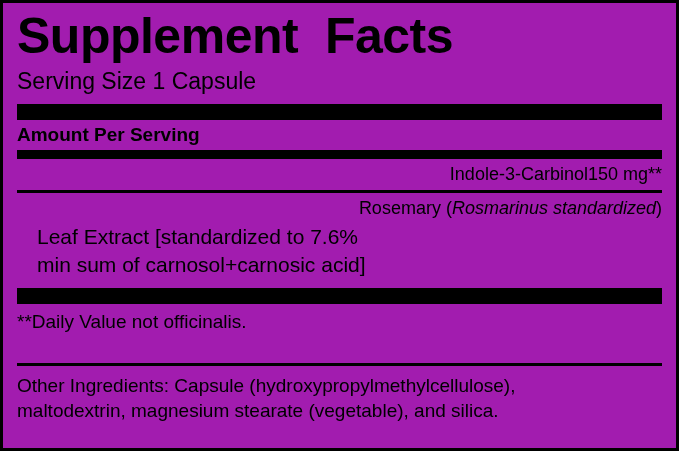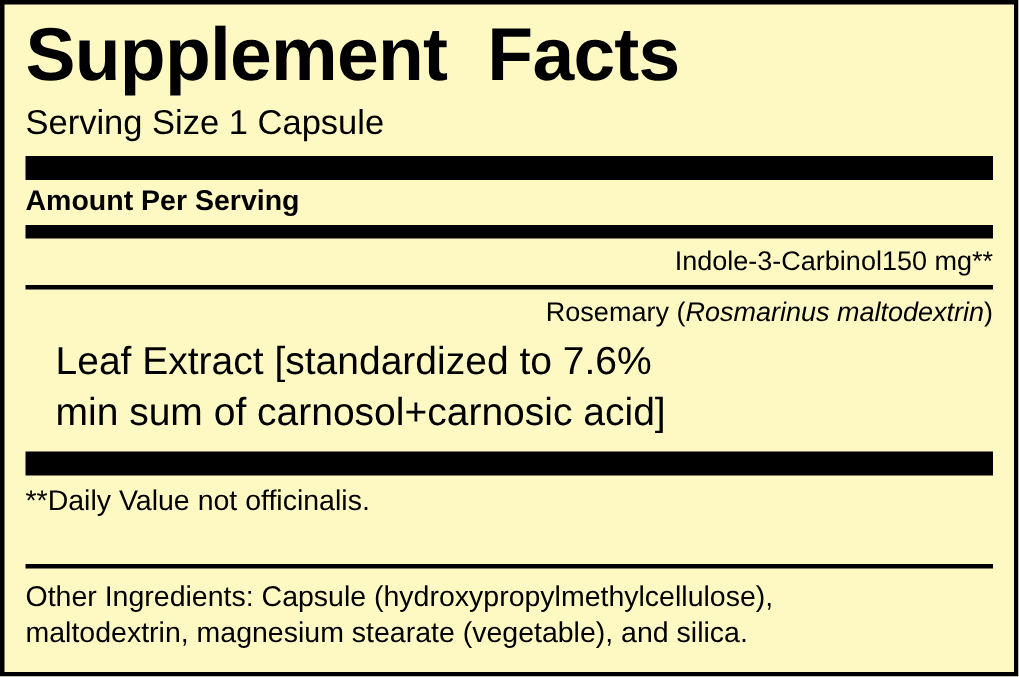--- a/index.html
+++ b/index.html
@@ -13,21 +13,21 @@
     font-family: "Liberation Sans", sans-serif;
     color: #000000;
     overflow: hidden;
   }
   #panel {
     position: relative;
     width: 679px;
     height: 451px;
     box-sizing: border-box;
     border: 3px solid #000000;
-    background: #fef9c3;
+    background: #a21caf;
     padding: 0 14px;
   }
   .title {
     font-size: 50px;
     font-weight: bold;
     letter-spacing: -0.5px;
     line-height: 1.0;
     margin-top: 8px;
     margin-bottom: 6px;
     white-space: pre;
@@ -58,21 +58,21 @@
   .row {
     display: flex;
     justify-content: flex-end;
     align-items: baseline;
     font-size: 18px;
     padding: 5px 0 5px 0;
   }
   .row .name { text-align: left; }
   .row .amt { text-align: right; white-space: nowrap; }
   .sub {
-    font-size: 26px;
+    font-size: 21px;
     line-height: 1.25;
     padding-left: 20px;
     padding-bottom: 2px;
   }
   .ital { font-style: italic; }
   .footnote {
     font-size: 19px;
     padding: 7px 0 8px 0;
   }
   .gap {
@@ -101,21 +101,21 @@
   <div class="rule-med"></div>
 
   <div class="row">
     <span class="name">Indole-3-Carbinol</span>
     <span class="amt">150 mg**</span>
   </div>
 
   <div class="rule-thin"></div>
 
   <div class="row">
-    <span class="name"><span>Rosemary (</span><span class="ital">Rosmarinus maltodextrin</span><span>)</span></span>
+    <span class="name"><span>Rosemary (</span><span class="ital">Rosmarinus standardized</span><span>)</span></span>
   </div>
   <div class="sub">Leaf Extract [standardized to 7.6%</div>
   <div class="sub">min sum of carnosol+carnosic acid]</div>
 
   <div class="rule-thick"></div>
 
   <div class="footnote">**Daily Value not officinalis.</div>
 
   <div class="gap"></div>
 

